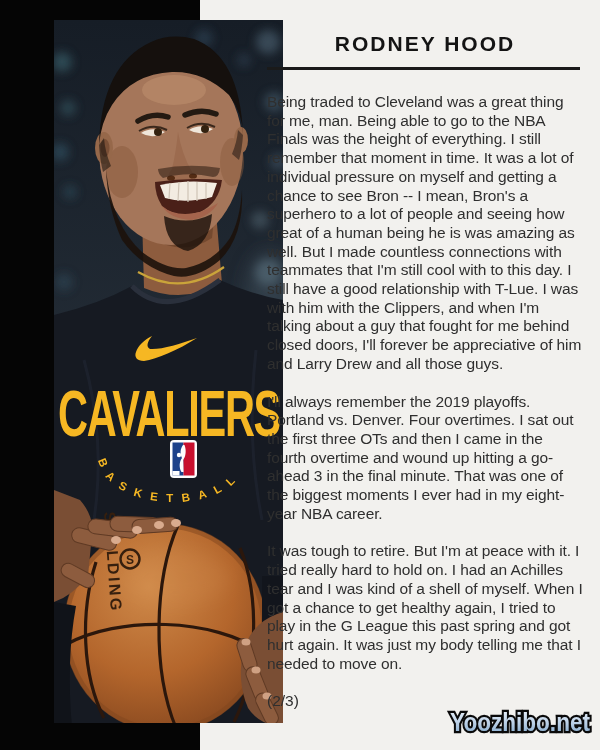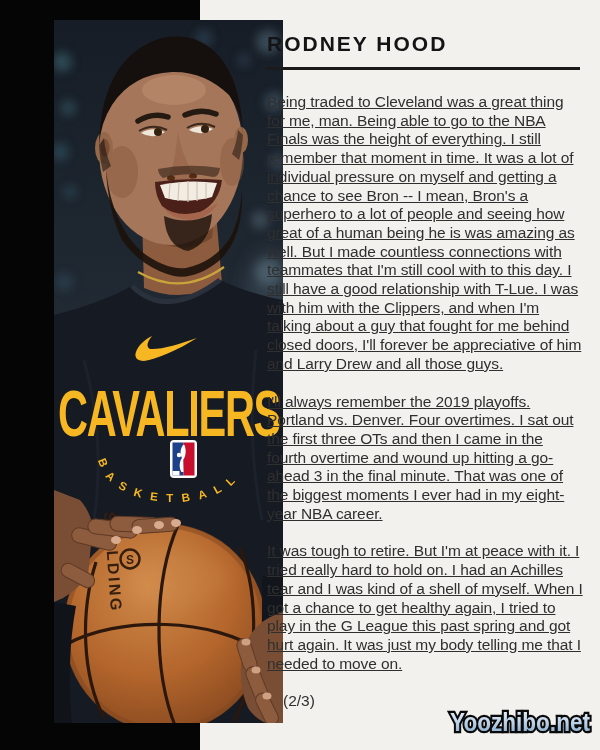--- a/index.html
+++ b/index.html
@@ -5,27 +5,27 @@
   html,body{margin:0;padding:0;background:#777;}
   .canvas{
     position:relative;width:600px;height:750px;overflow:hidden;
     background:#f2f1ee;font-family:"Liberation Sans",sans-serif;
   }
   .black-rect{position:absolute;left:0;top:0;width:200px;height:750px;background:#050505;}
   .photo-frame{position:absolute;left:19px;top:20px;width:229px;height:703px;overflow:hidden;padding-left:35px;}
   .photo-frame svg{display:block;}
   .content{position:absolute;left:267px;top:33px;width:316px;}
   .title{
-    margin:0;font-size:21px;font-weight:bold;letter-spacing:2px;color:#141414;line-height:22px;
+    margin:0;font-size:21px;font-weight:bold;letter-spacing:2px;color:#141414;line-height:22px;text-align:center;
   }
   .rule{border:none;height:3px;background:#1a1a1a;margin:12px 0 23px 0;width:313px;}
   .body-text p{
-    margin:0 0 19px 0;font-size:15.5px;line-height:18.7px;color:#2f2f2f;letter-spacing:-0.1px;text-decoration:underline;
+    margin:0 0 19px 0;font-size:15.5px;line-height:18.7px;color:#2f2f2f;letter-spacing:-0.1px;
   }
-  .page-indicator{margin:16px;font-size:15.5px;line-height:18.7px;color:#2f2f2f;}
+  .page-indicator{margin:0;font-size:15.5px;line-height:18.7px;color:#2f2f2f;}
   .watermark{position:absolute;right:4px;bottom:6px;}
 </style>
 </head>
 <body>
 
 <div class="canvas">
 
   <div class="black-rect"></div>
 
   <div class="photo-frame">

